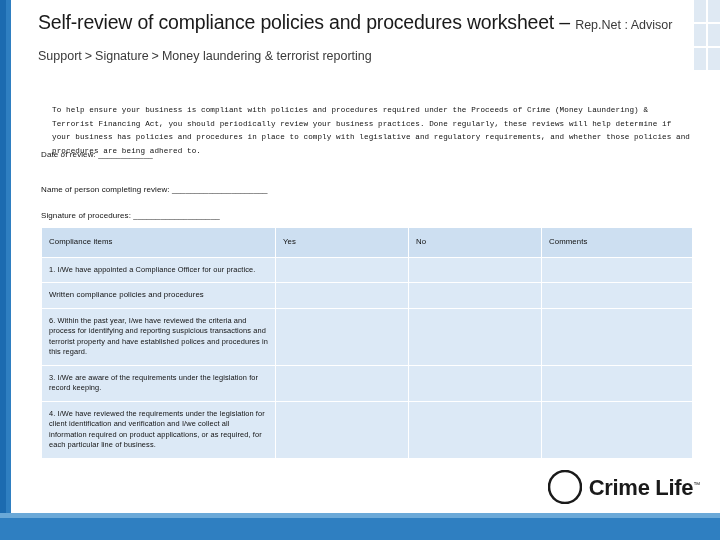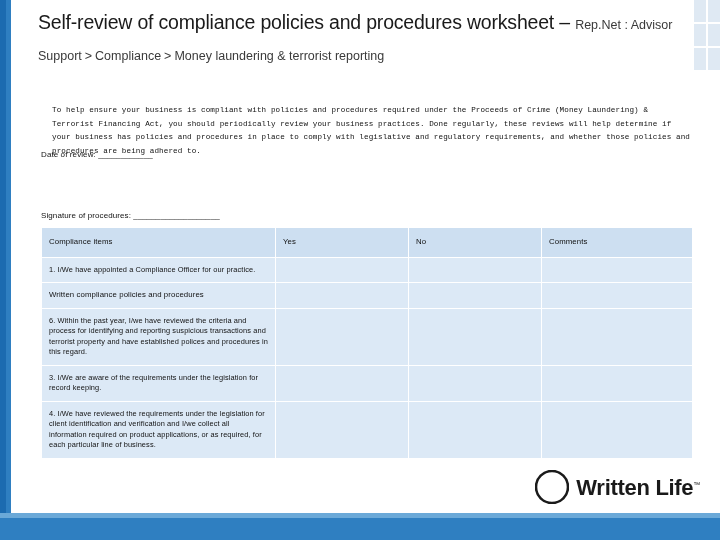--- a/index.html
+++ b/index.html
@@ -198,26 +198,27 @@
   <div class="right-deco">
     <div class="sq sq1"></div>
     <div class="sq sq2"></div>
     <div class="sq sq3"></div>
     <div class="sq sq4"></div>
     <div class="sq sq5"></div>
     <div class="sq sq6"></div>
   </div>
 
   <div class="title-wrap">
-    <div class="title"><span>Self-review of compliance policies and procedures worksheet – </span><span class="breadcrumb"><span>Rep.Net : Advisor Support</span><span class="bc-sep">&gt;</span><span>Compliance</span><span class="bc-sep">&gt;</span><span>Money laundering &amp; terrorist reporting</span></span></div>
+    <div class="title"><span>Self-review of compliance policies and procedures worksheet – </span><span class="breadcrumb"><span>Rep.Net : Advisor Support</span><span class="bc-sep">&gt;</span><span>Signature</span><span class="bc-sep">&gt;</span><span>Money laundering &amp; terrorist reporting</span></span></div>
   </div>
 
   <div class="body-para">To help ensure your business is compliant with policies and procedures required under the Proceeds of Crime (Money Laundering) &amp; Terrorist Financing Act, you should periodically review your business practices. Done regularly, these reviews will help determine if your business has policies and procedures in place to comply with legislative and regulatory requirements, and whether those policies and procedures are being adhered to.</div>
 
   <div class="field-line fl1">Date of review: ____________</div>
+  <div class="field-line fl2">Name of person completing review: _____________________</div>
   <div class="field-line fl3">Signature of procedures: ___________________</div>
 
   <table class="tbl">
     <colgroup>
       <col class="col-a">
         <col class="col-b">
         <col class="col-c">
         <col class="col-d">
     </colgroup>
     <tbody>
@@ -261,19 +262,19 @@
   </table>
 
   <div class="logo">
     <div class="logo-mark">
       <svg width="34" height="34" viewBox="0 0 34 34" aria-hidden="true">
         <circle cx="17" cy="17" r="16" fill="none" stroke="#1a1a1a" stroke-width="2.6"></circle>
         <path d="M17 4.2 A12.8 12.8 0 0 0 17 29.8 A9.2 9.2 0 0 1 17 4.2 Z" fill="#1a1a1a"></path>
         <path d="M17 7.5 A9.5 9.5 0 0 1 17 26.5 A6.3 6.3 0 0 0 17 7.5 Z" fill="#1a1a1a"></path>
       </svg>
     </div>
-    <div class="logo-text"><span>Written Life</span><span class="logo-tm">™</span></div>
+    <div class="logo-text"><span>Crime Life</span><span class="logo-tm">™</span></div>
   </div>
 
   <div class="bottom-band-light"></div>
   <div class="bottom-band"></div>
 
 </div>
 
 </body></html>

